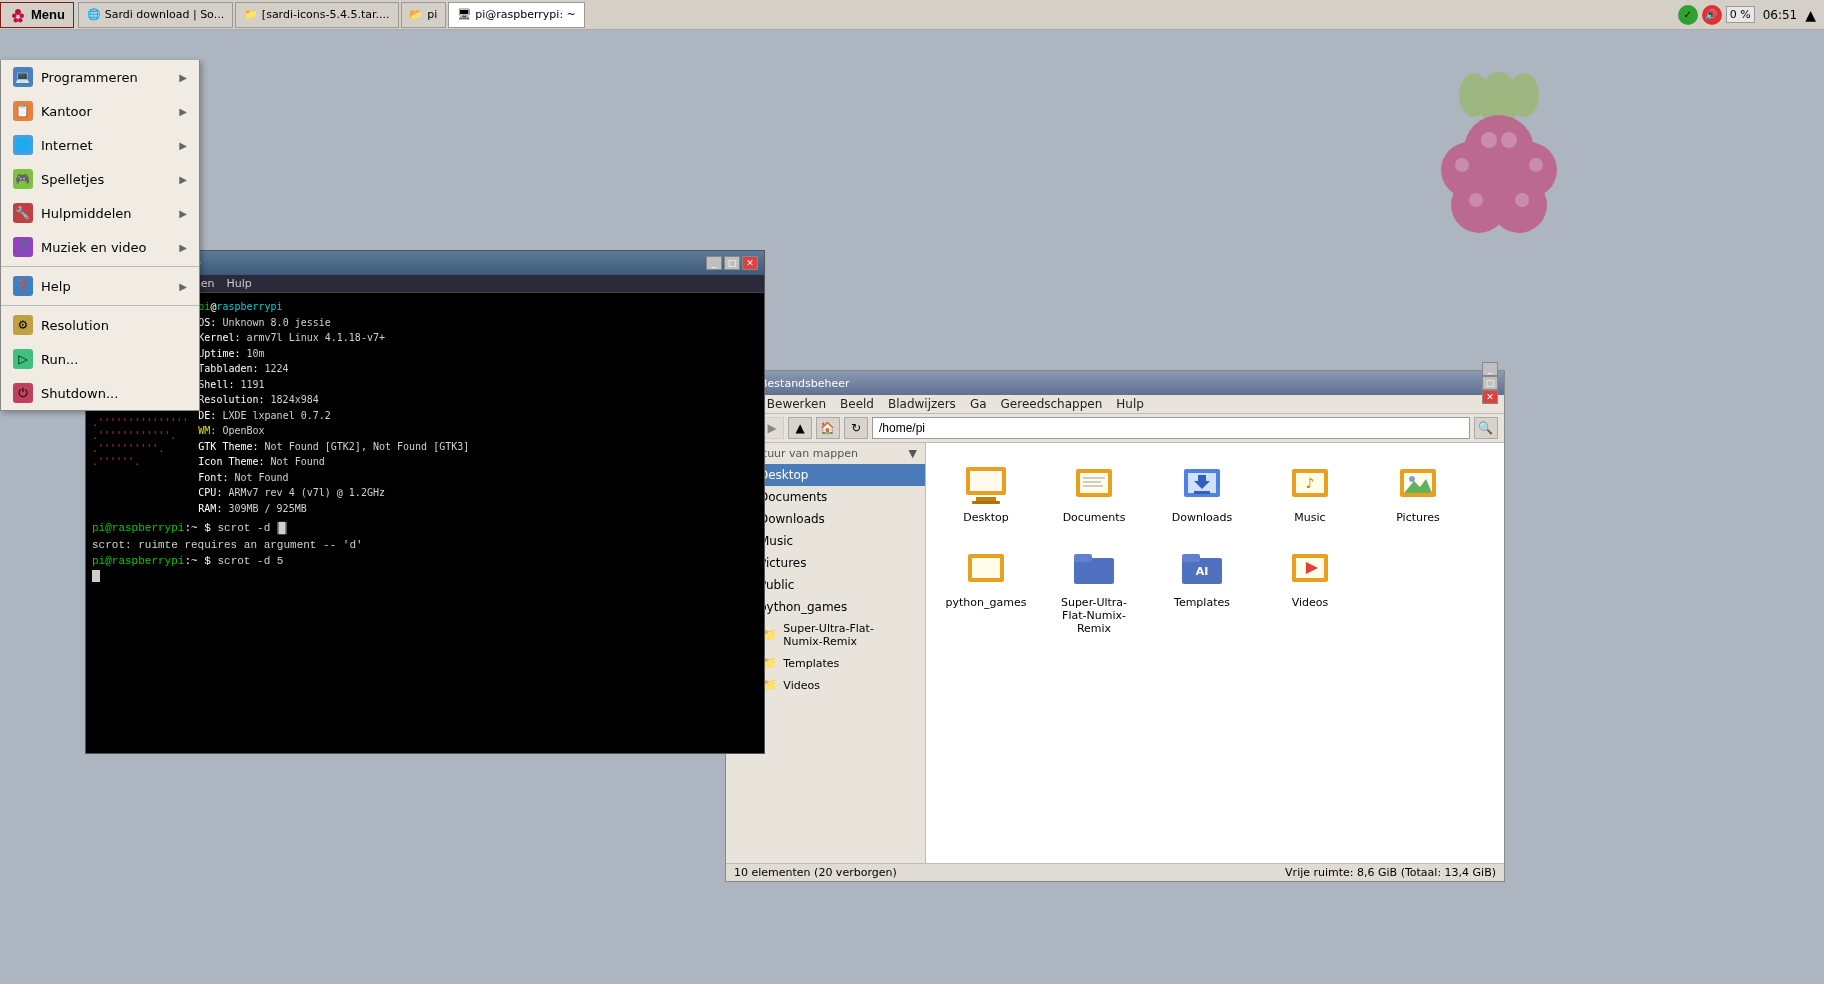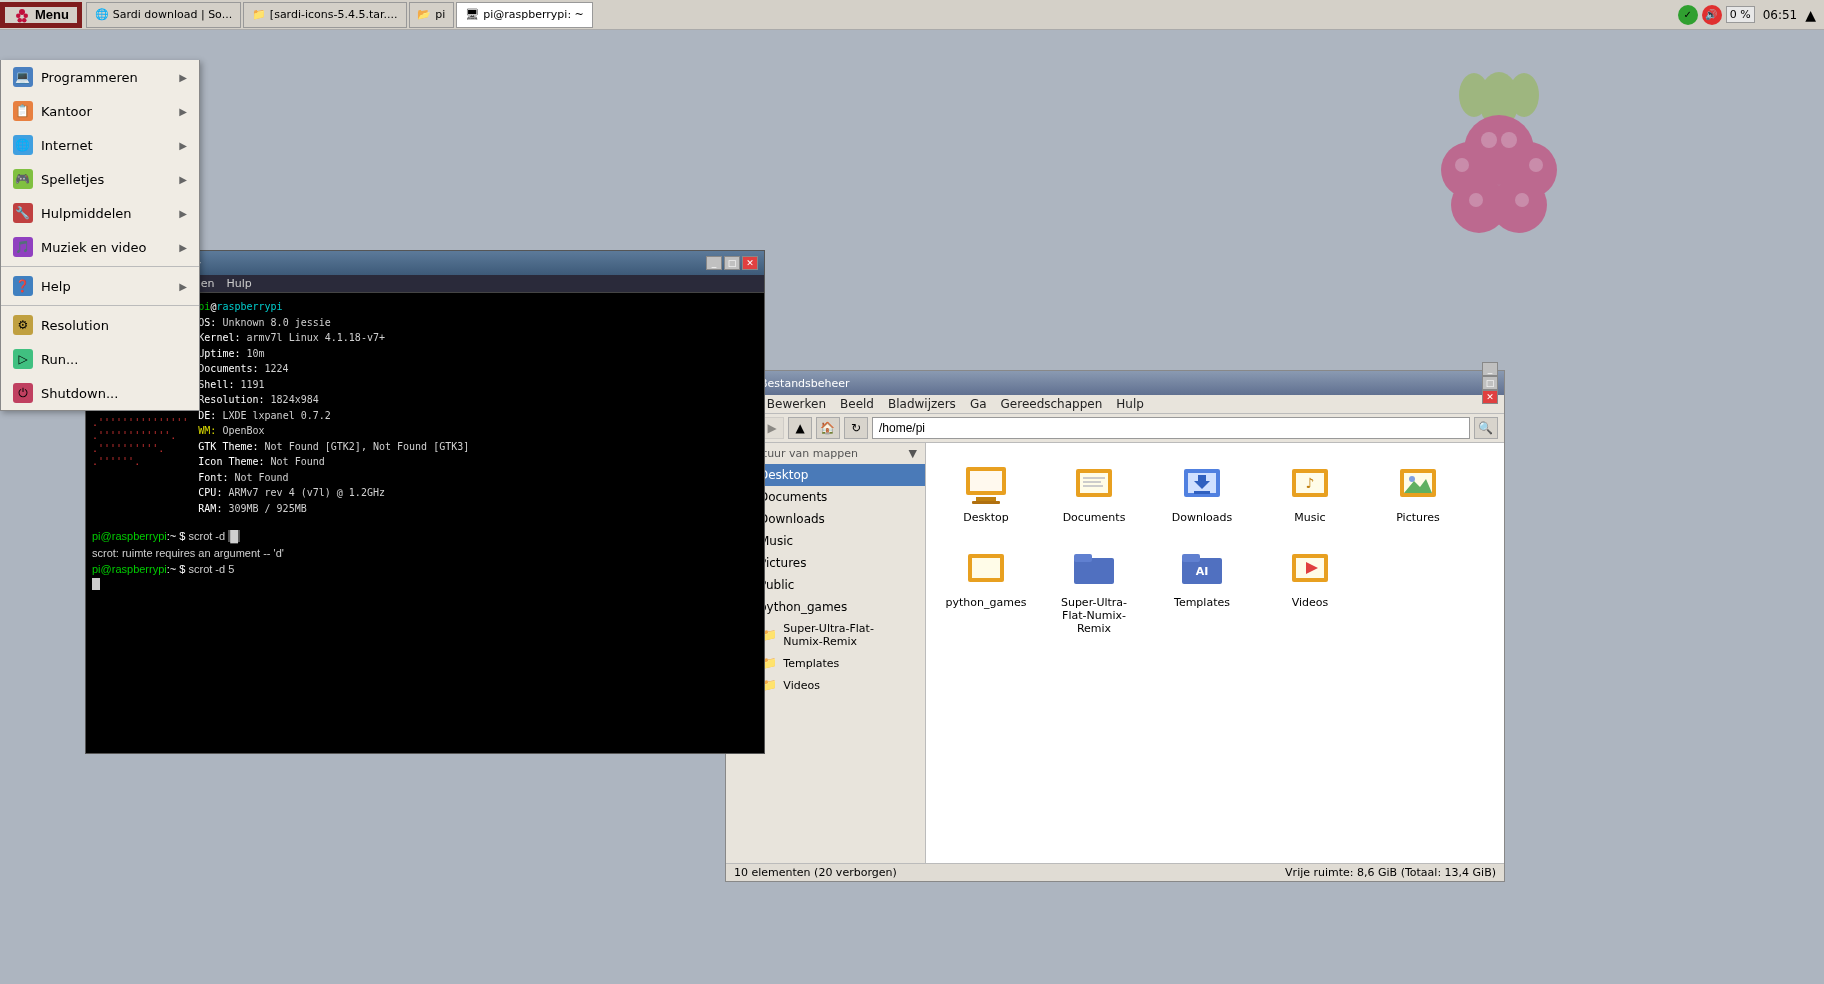--- a/index.html
+++ b/index.html
@@ -23,21 +23,21 @@
       display: flex;
       align-items: center;
       z-index: 1000;
     }
     .taskbar-menu-btn {
       display: flex;
       align-items: center;
       gap: 4px;
       padding: 0 8px;
       background: #d4d0c8;
-      border: 5px solid #7f1d1d;
+      border: 1px solid #7f1d1d;
       height: 26px;
       cursor: pointer;
       font-size: 13px;
       font-weight: bold;
     }
     .taskbar-menu-btn .raspberry-icon {
       width: 18px; height: 18px;
     }
     .taskbar-tabs {
       display: flex;
@@ -456,33 +456,33 @@
           <div>  .'''''''''''''''</div>
           <div>   .''''''''''''.</div>
           <div>    .''''''''''.</div>
           <div>      .''''''.</div>
         </div>
         <div style="font-family: monospace; font-size:10px; line-height:1.55;">
           <div><span class="t-green">pi</span><span class="t-white">@</span><span class="t-cyan">raspberrypi</span></div>
           <div><span class="t-white">OS: </span><span>Unknown 8.0 jessie</span></div>
           <div><span class="t-white">Kernel: </span><span>armv7l Linux 4.1.18-v7+</span></div>
           <div><span class="t-white">Uptime: </span><span>10m</span></div>
-          <div><span class="t-white">Documents: </span><span>1224</span></div>
+          <div><span class="t-white">Tabbladen: </span><span>1224</span></div>
           <div><span class="t-white">Shell: </span><span>1191</span></div>
           <div><span class="t-white">Resolution: </span><span>1824x984</span></div>
           <div><span class="t-white">DE: </span><span>LXDE lxpanel 0.7.2</span></div>
           <div><span class="t-yellow">WM: </span><span>OpenBox</span></div>
           <div><span class="t-white">GTK Theme: </span><span>Not Found [GTK2], Not Found [GTK3]</span></div>
           <div><span class="t-white">Icon Theme: </span><span>Not Found</span></div>
           <div><span class="t-white">Font: </span><span>Not Found</span></div>
           <div><span class="t-white">CPU: </span><span>ARMv7 rev 4 (v7l) @ 1.2GHz</span></div>
           <div><span class="t-white">RAM: </span><span>309MB / 925MB</span></div>
         </div>
       </div>
-      <div style="margin-top:12px; font-family:Liberation Sans, sans-serif; font-size:11px; line-height:1.5;">
+      <div style="margin-top:4px; font-family:Liberation Mono, monospace; font-size:11px; line-height:1.5;">
         <div><span class="t-green">pi@raspberrypi</span><span class="t-white">:~ $</span> <span>scrot -d </span><span style="background:#555; padding: 0 2px;">█</span></div>
         <div>scrot: ruimte requires an argument -- 'd'</div>
         <div><span class="t-green">pi@raspberrypi</span><span class="t-white">:~ $</span> scrot -d 5</div>
         <div><span style="display:inline-block; width:8px; height:12px; background:#ccc;"></span></div>
       </div>
     </div>
   </div>
 
   <div class="filemanager-window">
     <div class="filemanager-titlebar">

